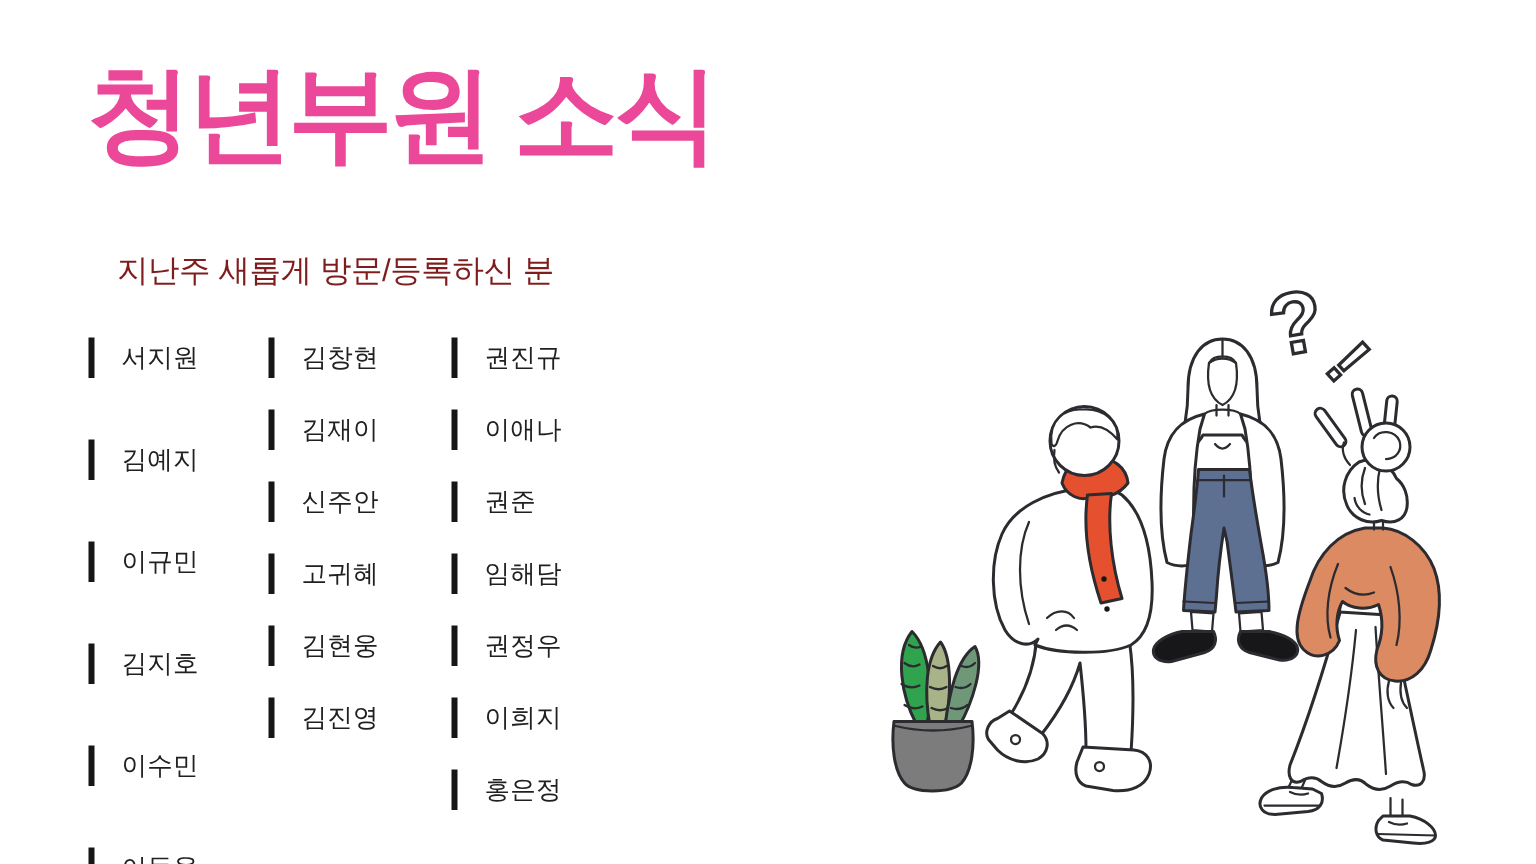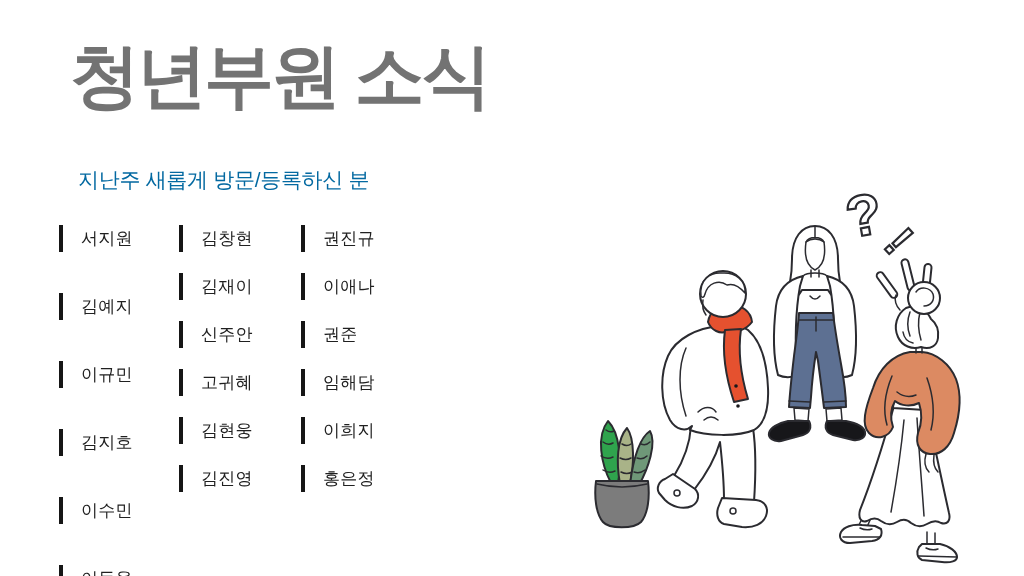--- a/index.html
+++ b/index.html
@@ -1,27 +1,27 @@
 <!DOCTYPE html>
 <html style="--ink: #1a1a1a; --accent-orange: #e5512f; --salmon: #dc8a62; --jeans: #5d7092; --pot-gray: #7c7c7c; --leaf-green: #2fa34d; --leaf-sage: #a9b388; --leaf-teal: #6f9878; --line: #2b2b30;"><head>
 <meta charset="utf-8">
 <style>
   html,body{margin:0;padding:0;background:#ffffff;}
   .slide{
     position:relative;width:1024px;height:576px;background:#ffffff;overflow:hidden;
     font-family:"Liberation Sans",sans-serif;color:var(--ink,#1a1a1a);
   }
   .title{
-    position:absolute;left:70px;top:36px;
-    font-size:70px;font-weight:900;letter-spacing:-3px;line-height:1.15;color:#737373;
+    position:absolute;left:58px;top:36px;
+    font-size:70px;font-weight:900;letter-spacing:-3px;line-height:1.15;color:#ec4899;
     white-space:nowrap;
   }
   .subtitle{
     position:absolute;left:78px;top:166px;
-    font-size:21px;font-weight:500;color:#0369a1;letter-spacing:-0.3px;white-space:nowrap;
+    font-size:21px;font-weight:500;color:#7f1d1d;letter-spacing:-0.3px;white-space:nowrap;
   }
   .visitor-grid{
     position:absolute;left:59px;top:214px;display:flex;
   }
   .name-col{display:flex;flex-direction:column;}
   .name-col:nth-child(1){width:120px;gap:20px;}
   .name-col:nth-child(2){width:122px;}
   .name-col:nth-child(3){width:122px;}
   .name-col:nth-child(4){width:120px;}
   .name-item{height:48px;display:flex;align-items:center;}
@@ -117,20 +117,24 @@
         <div class="name-item">
           <span class="bar"></span>
           <span class="name-text">권준</span>
         </div>
         <div class="name-item">
           <span class="bar"></span>
           <span class="name-text">임해담</span>
         </div>
         <div class="name-item">
           <span class="bar"></span>
+          <span class="name-text">권정우</span>
+        </div>
+        <div class="name-item">
+          <span class="bar"></span>
           <span class="name-text">이희지</span>
         </div>
         <div class="name-item">
           <span class="bar"></span>
           <span class="name-text">홍은정</span>
         </div>
       </div>
     </div>
 
   <svg class="illu" viewBox="0 0 454 396" xmlns="http://www.w3.org/2000/svg" aria-hidden="true">

